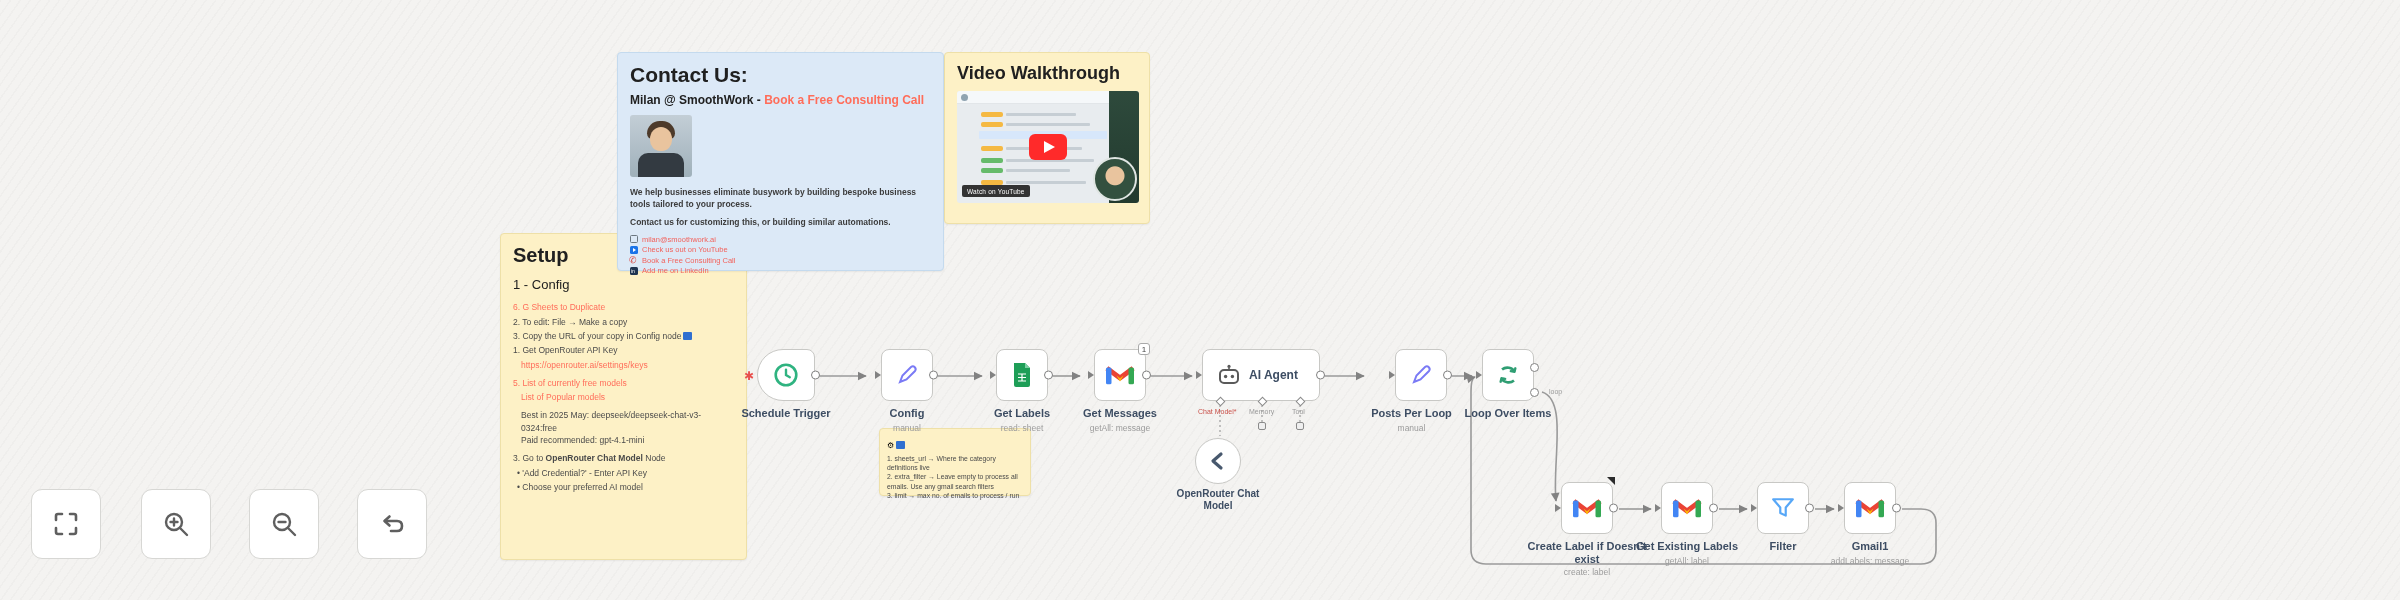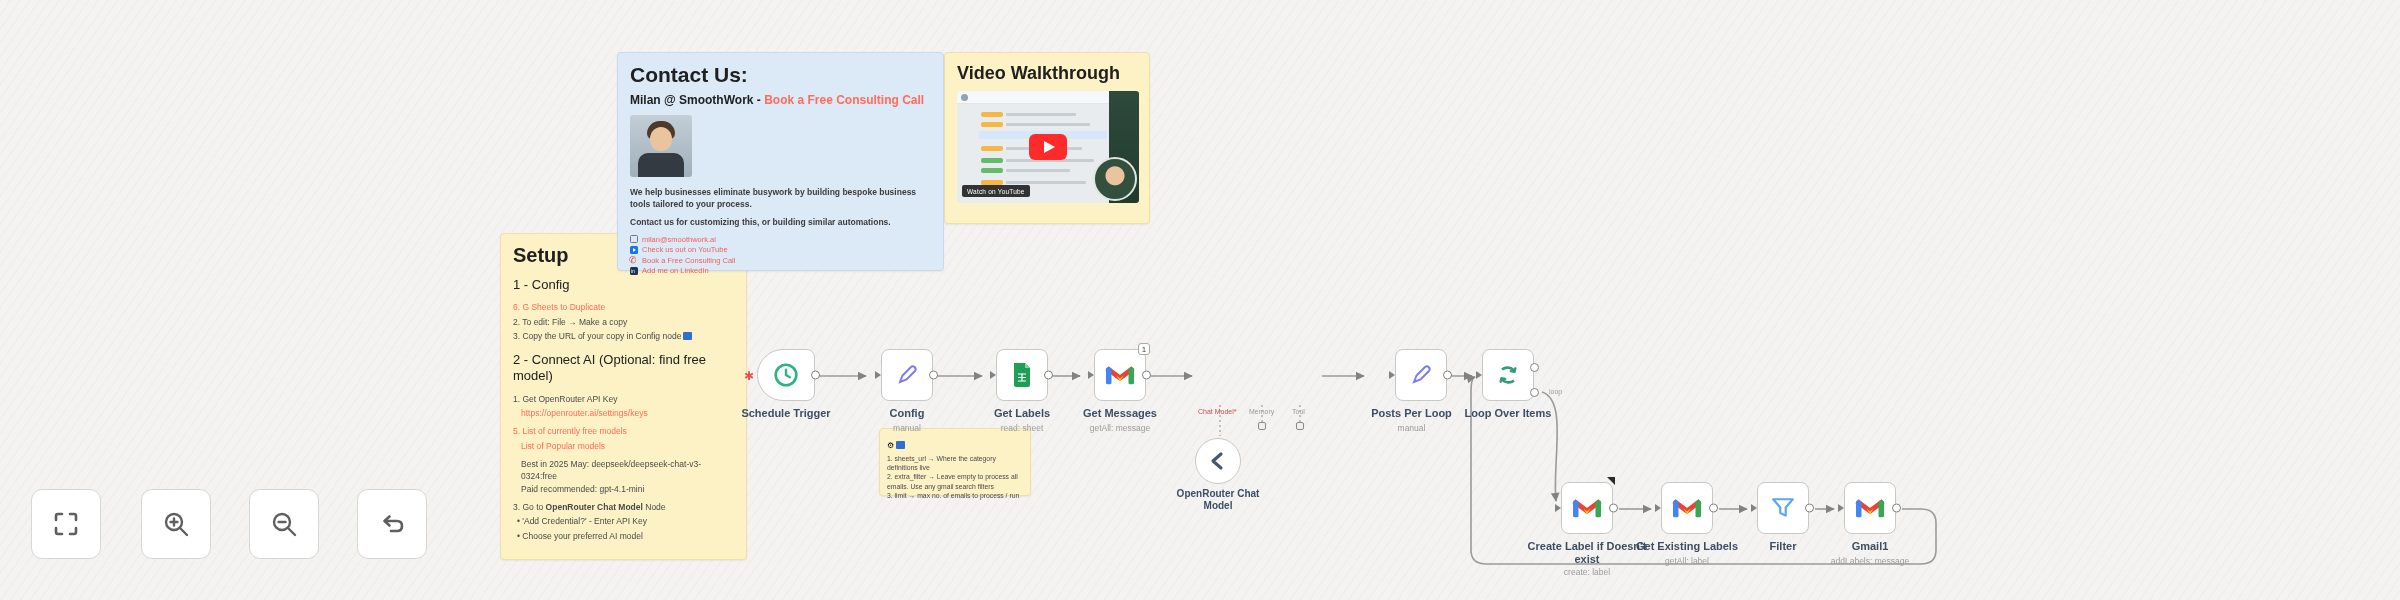--- a/index.html
+++ b/index.html
@@ -104,21 +104,20 @@
 <body>
 
 <div id="canvas">
 
   <div class="note note-yellow" id="setup-note">
     <h1>Setup</h1>
     <h2>1 - Config</h2>
     <p class="step"><a class="red-link">6. G Sheets to Duplicate</a></p>
     <p class="step">2. To edit: File → Make a copy</p>
     <p class="step"><span>3. Copy the URL of your copy in Config node</span><span class="chip-icon"></span></p>
-    <h2>2 - Connect AI (Optional: find free model)</h2>
     <p class="step">1. Get OpenRouter API Key</p>
     <p class="step" style="margin-left:8px;"><a class="red-link">https://openrouter.ai/settings/keys</a></p>
     <p class="step" style="margin-top:6px;"><a class="red-link">5. List of currently free models</a></p>
     <p class="step" style="margin-left:8px;"><a class="red-link">List of Popular models</a></p>
     <p class="indent">
       <span>Best in 2025 May: deepseek/deepseek-chat-v3-0324:free</span><br>
       <span>Paid recommended: gpt-4.1-mini</span>
     </p>
     <p class="step"><span>3. Go to </span><b>OpenRouter Chat Model</b><span> Node</span></p>
     <p class="step" style="margin-left:4px;">•&nbsp;<span>'Add Credential?' - Enter API Key</span></p>
@@ -279,20 +278,37 @@
         <rect x="18.8" y="2.6" width="4.4" height="13.4" rx="1.2" fill="#34a853"></rect>
       </svg>
       <span class="badge">1</span>
       <span class="in-arrow"></span>
       <span class="port"></span>
     </div>
     <div class="node-label">Get Messages</div>
     <div class="node-sub" style="top:74px;">getAll: message</div>
   </div>
 
+  <div class="node" style="left:1202px; top:349px;">
+    <div class="node-box wide">
+      <svg width="24" height="22" viewBox="0 0 24 22">
+        <circle cx="12" cy="2.4" r="1.6" fill="#5a5a5a"></circle>
+        <path d="M12 4 V6" stroke="#5a5a5a" stroke-width="1.6"></path>
+        <rect x="3" y="6" width="18" height="13" rx="4" fill="none" stroke="#5a5a5a" stroke-width="2"></rect>
+        <circle cx="8.6" cy="12.5" r="1.7" fill="#5a5a5a"></circle>
+        <circle cx="15.4" cy="12.5" r="1.7" fill="#5a5a5a"></circle>
+      </svg>
+      <span class="agent-title">AI Agent</span>
+      <span class="in-arrow"></span>
+      <span class="port"></span>
+      <span class="diamond" style="left:14px;"></span>
+      <span class="diamond" style="left:56px;"></span>
+      <span class="diamond" style="left:94px;"></span>
+    </div>
+  </div>
   <span class="conn-label req" style="left:1198px; top:408px;">Chat Model*</span>
   <span class="conn-label" style="left:1249px; top:408px;">Memory</span>
   <span class="conn-label" style="left:1292px; top:408px;">Tool</span>
   <span class="sq-endpoint" style="left:1258px; top:422px;"></span>
   <span class="sq-endpoint" style="left:1296px; top:422px;"></span>
 
   <div class="node" style="left:1376px; top:349px;padding-left:19px;">
     <div class="node-box">
       <svg width="24" height="24" viewBox="0 0 24 24">
         <path d="M5 19 L7.5 12.5 L16 4 Q18 2.5 19.8 4.2 Q21.5 6 20 8 L11.5 16.5 Z" fill="none" stroke="#7a7af5" stroke-width="2"></path>

